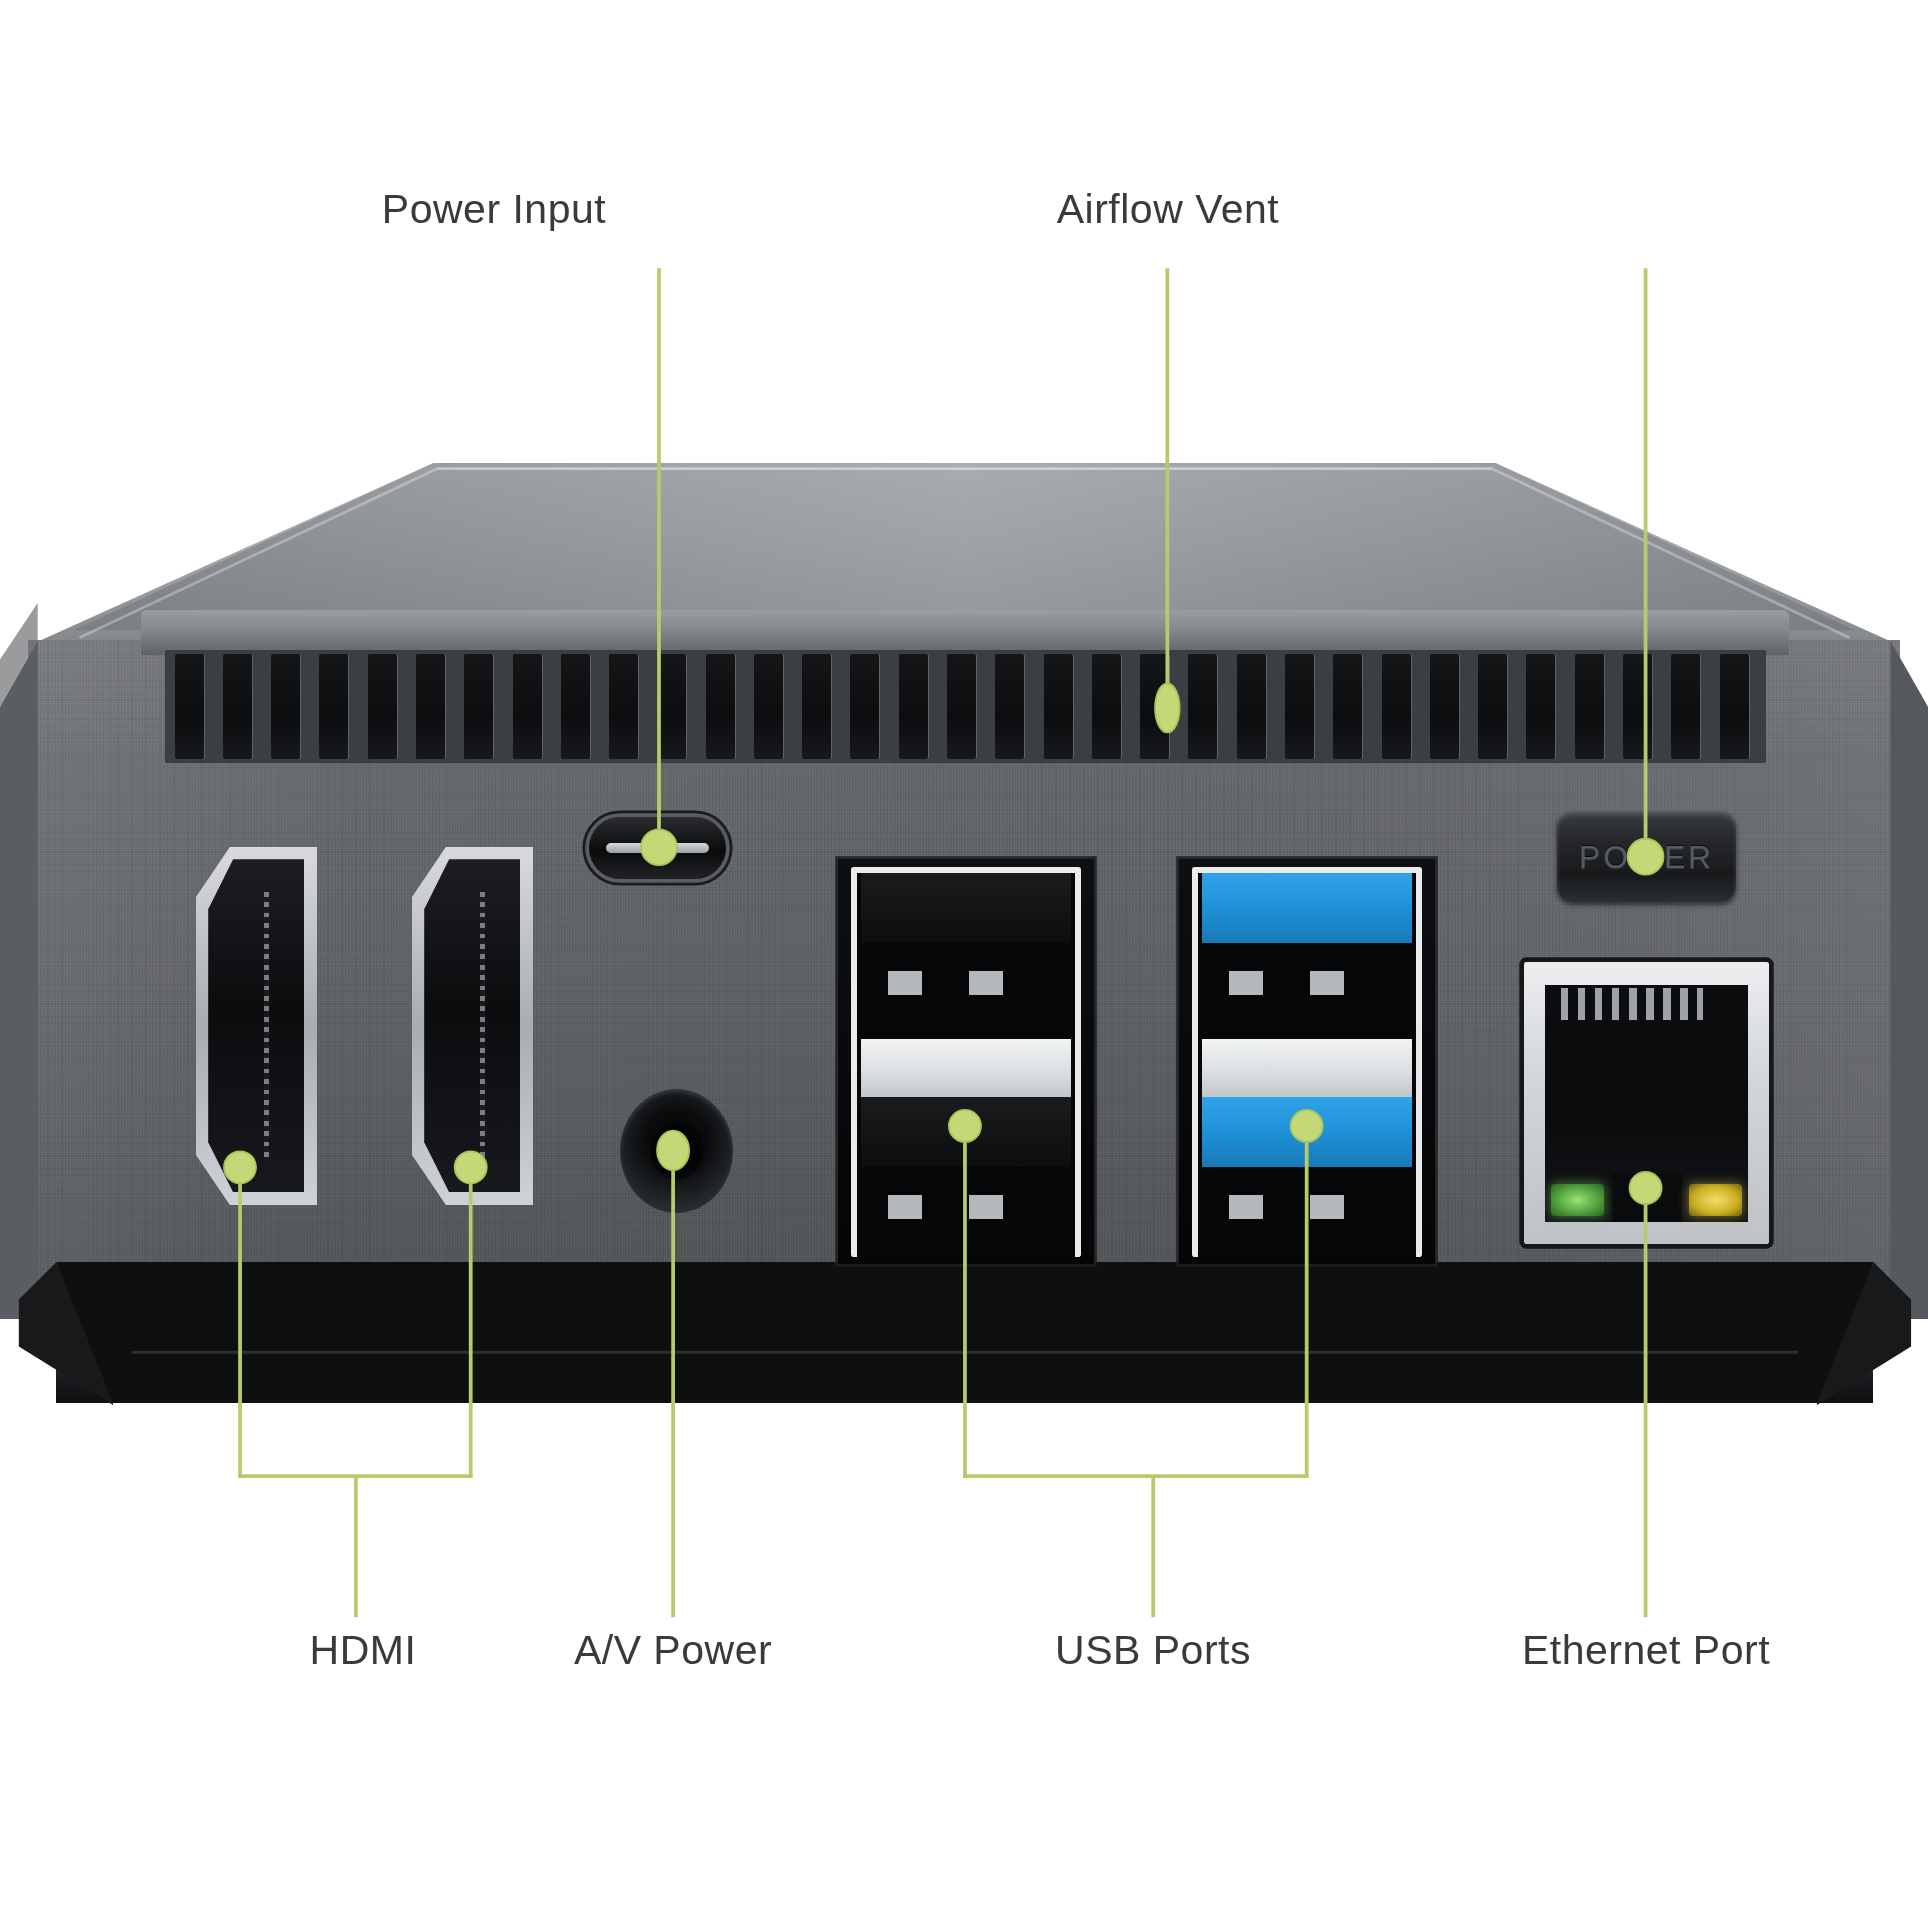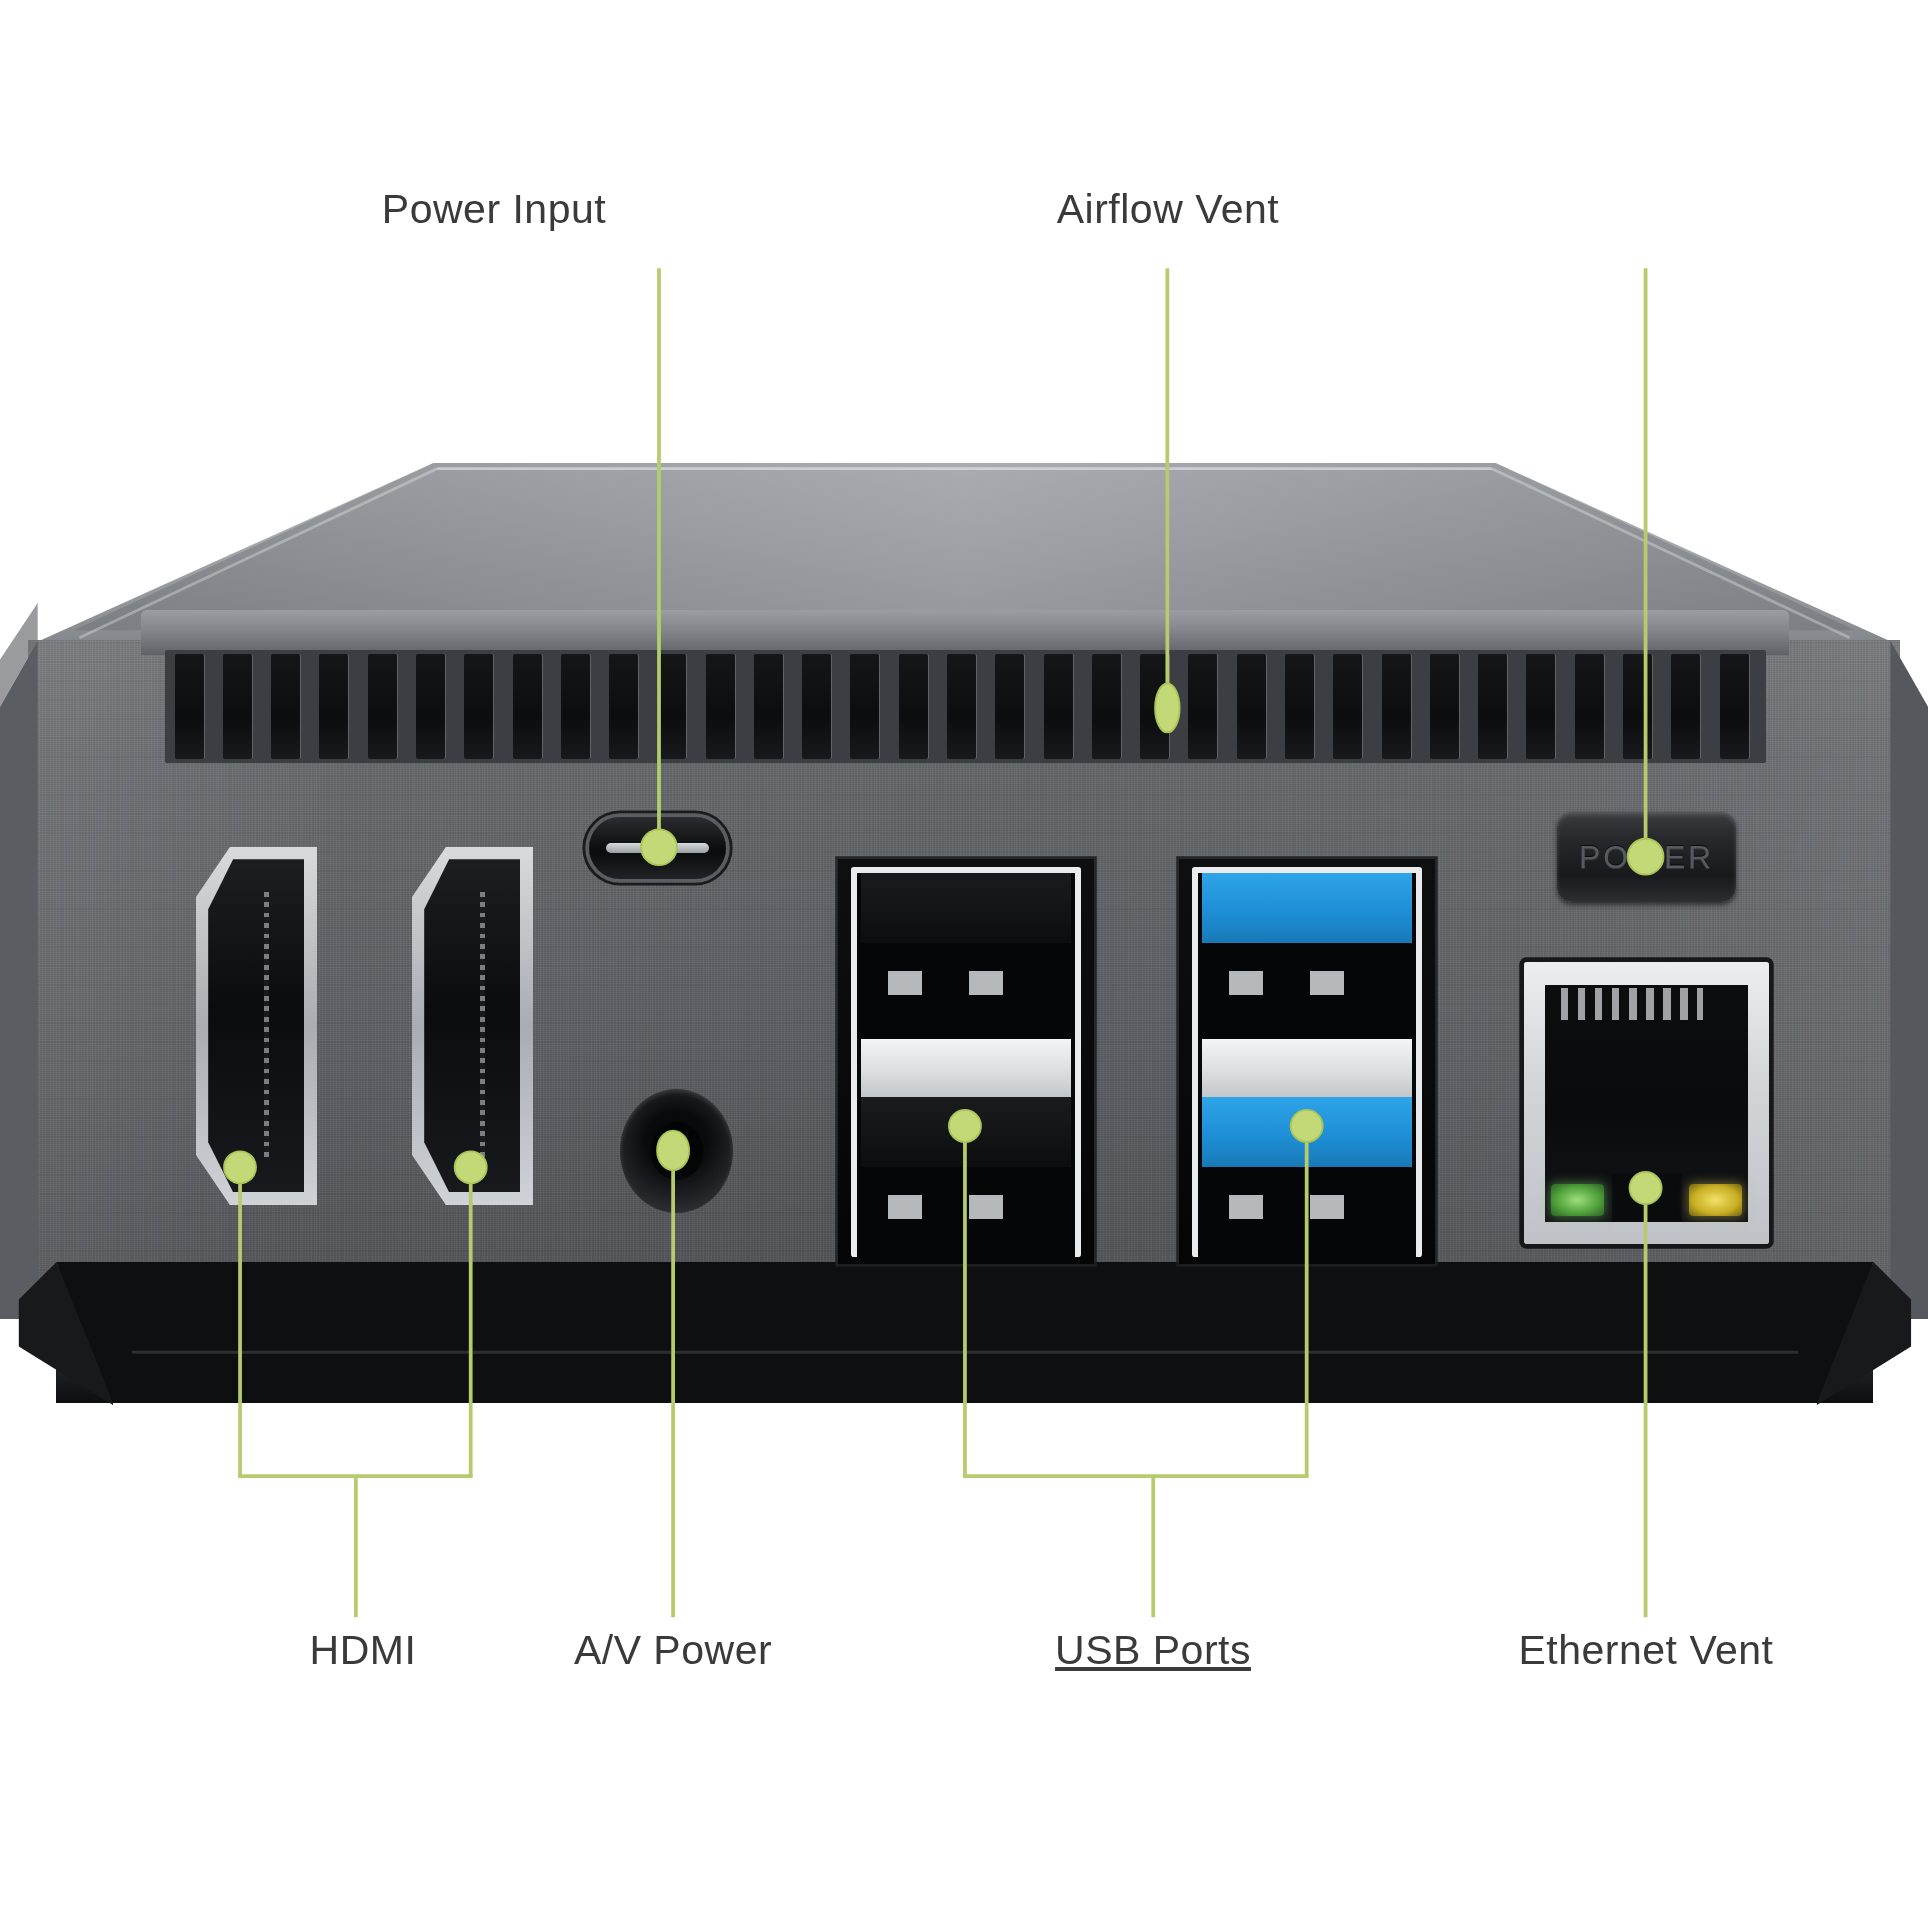--- a/index.html
+++ b/index.html
@@ -391,17 +391,17 @@
       <circle cx="1388" cy="1196" r="17"></circle>
       <circle cx="1748" cy="1262" r="17"></circle>
     </g>
   </svg>
 
   <div class="label" style="left:494px;top:186px;">Power Input</div>
   <div class="label" style="left:1168px;top:186px;">Airflow Vent</div>
 
   <div class="label" style="left:363px;top:1627px;">HDMI</div>
   <div class="label" style="left:673px;top:1627px;">A/V Power</div>
-  <div class="label" style="left:1153px;top:1627px;text-decoration:underline;">USB Ports</div>
-  <div class="label" style="left:1646px;top:1627px;">Ethernet Vent</div>
+  <div class="label" style="left:1153px;top:1627px;">USB Ports</div>
+  <div class="label" style="left:1646px;top:1627px;">Ethernet Port</div>
 
 </div>
 
 
 </body></html>

